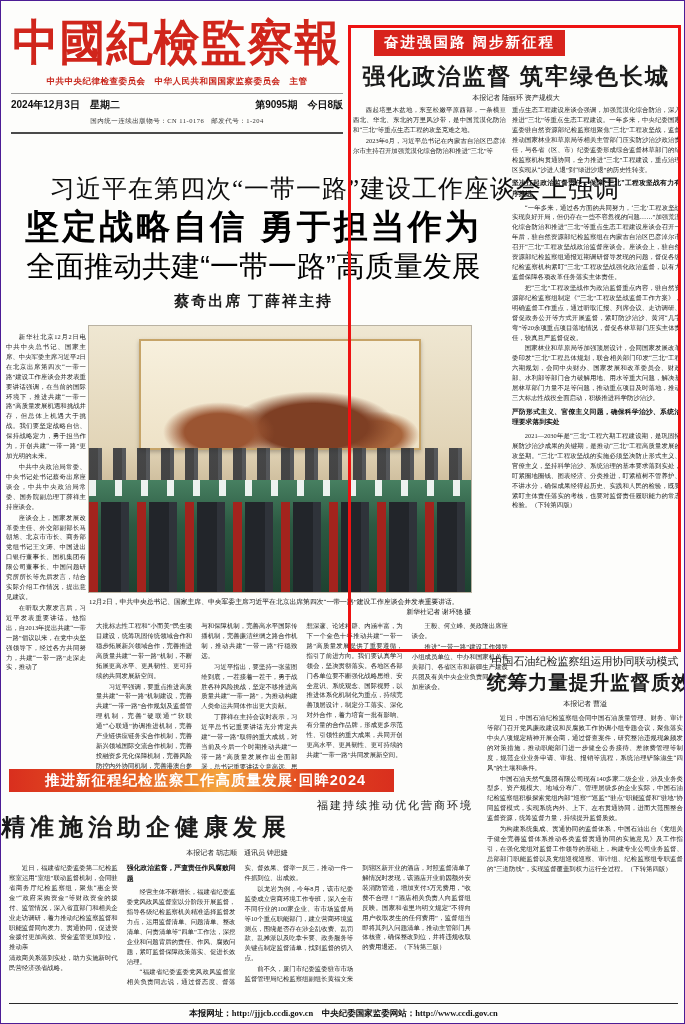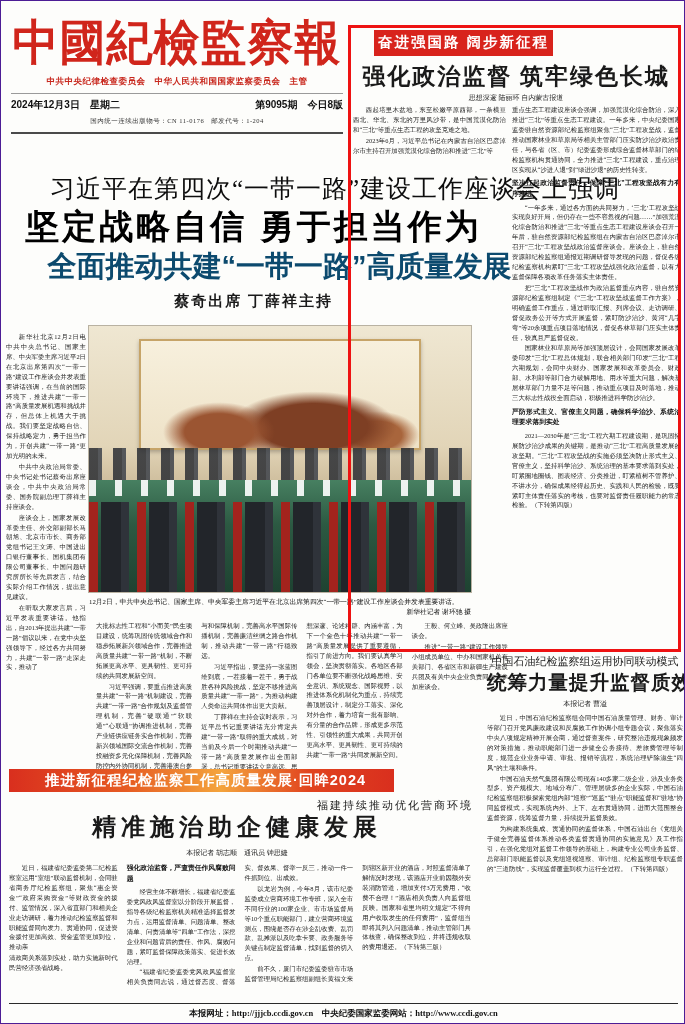--- a/index.html
+++ b/index.html
@@ -22,35 +22,35 @@
   
   .bodytext{font-size:6.4px;line-height:1.55;text-align:justify;color:#222;overflow:hidden;}
   .bodytext p{margin:0 0 1px 0;}
   .fp{text-indent:2em;}
   .fp.ni{text-indent:0;}
   .fsub{font-family:"Liberation Sans",sans-serif;font-weight:bold;font-size:6.8px;
       text-indent:0;margin:4px 0 3px 0 !important;color:#111;}
   
   .tr-banner{position:absolute;left:373px;top:29px;background:#d8231c;color:#fff;
       font-family:"Liberation Sans",sans-serif;font-weight:bold;font-size:14.5px;
-      padding:3px 4px 4px;letter-spacing:2px;z-index:5;}
+      padding:3px 10px 4px;letter-spacing:2px;z-index:5;}
   .tr-head{position:absolute;left:352px;top:60px;width:326px;text-align:center;
       font-weight:bold;font-size:23px;letter-spacing:2px;white-space:nowrap;}
   .tr-byline{position:absolute;left:352px;top:92px;width:326px;text-align:center;font-size:7px;color:#222;}
   .tr-cola{position:absolute;left:352px;top:104px;width:153px;height:60px;}
   .tr-colb{position:absolute;left:511px;top:104px;width:169px;height:543px;}
   
   .main-kicker{position:absolute;left:2px;top:171px;width:580px;text-align:center;
       font-size:25px;letter-spacing:1px;color:#0d0d0d;white-space:nowrap;margin-left:42px;}
   .main-h1{position:absolute;left:0;top:203px;width:505px;text-align:center;
       font-family:"Liberation Sans",sans-serif;font-weight:bold;font-size:34px;
       letter-spacing:3px;white-space:nowrap;color:#000;}
   .main-h2{position:absolute;left:0;top:246px;width:505px;text-align:center;
-      font-family:"Liberation Sans",sans-serif;font-weight:bold;font-size:29px;
-      letter-spacing:0;white-space:nowrap;color:#0c4a6e;margin-left:26px;}
+      font-family:"Liberation Sans",sans-serif;font-weight:normal;font-size:29px;
+      letter-spacing:0;white-space:nowrap;color:#000000;}
   .main-byline{position:absolute;left:0;top:291px;width:505px;text-align:center;
       font-weight:bold;font-size:15px;letter-spacing:2px;}
   .main-leftcol{position:absolute;left:5px;top:331px;width:80px;height:438px;}
   .main-midcols{position:absolute;left:95px;top:620px;width:412px;height:152px;
       column-count:4;column-gap:9px;column-fill:auto;}
   
   .photo{position:absolute;left:88px;top:325px;width:382px;height:266px;overflow:hidden;
       box-shadow:0 0 0 1px #b9b2a2;}
   .ph-wall{position:absolute;inset:0;background:linear-gradient(#efe7d2 0%,#e2d5b8 45%,#cdbc9b 60%);}
   .ph-painting{position:absolute;left:13%;right:13%;top:5%;height:40%;
@@ -75,21 +75,21 @@
   .caption{position:absolute;left:88px;top:596px;width:382px;font-size:6.8px;
       line-height:1.5;color:#111;text-align:justify;}
   .caption .credit{display:block;text-align:right;}
   
   .sec-banner{position:absolute;left:8px;top:768px;width:377px;height:23px;
       background:linear-gradient(90deg,#d92f1e 0%,#e65a22 30%,#f4a43c 55%,#e1441f 78%,#d92f1e 100%);
       color:#fff;font-family:"Liberation Sans",sans-serif;font-weight:bold;font-size:14.5px;
       line-height:23px;text-align:center;letter-spacing:1px;white-space:nowrap;padding-left:8px;}
   
   .bl-kicker{position:absolute;left:0;top:797px;width:472px;text-align:right;font-size:11px;letter-spacing:2px;}
-  .bl-head{position:absolute;left:0;top:810px;width:472px;text-align:center;
+  .bl-head{position:absolute;left:0;top:810px;width:472px;
       font-weight:bold;font-size:24px;letter-spacing:5px;white-space:nowrap;}
   .bl-byline{position:absolute;left:0;top:847px;width:472px;text-align:center;font-size:7px;}
   .bl-cols{position:absolute;left:8px;top:862px;width:462px;height:130px;
       column-count:4;column-gap:9px;column-fill:auto;}
   
   .br-kicker{position:absolute;left:486px;top:653px;width:196px;text-align:center;
       font-size:11px;white-space:nowrap;}
   .br-head{position:absolute;left:486px;top:668px;width:196px;text-align:center;
       font-weight:bold;font-size:19.5px;letter-spacing:1px;white-space:nowrap;}
   .br-byline{position:absolute;left:486px;top:698px;width:196px;text-align:center;font-size:7px;}
@@ -112,21 +112,21 @@
     <div class="mast-daterow">
       <span>2024年12月3日　星期二</span>
       <span>第9095期　今日8版</span>
     </div>
     <div class="mast-serial">国内统一连续出版物号：CN 11-0176　邮发代号：1-204</div>
     <div class="mast-rule2"></div>
   </div>
 
   <div class="tr-banner">奋进强国路 阔步新征程</div>
   <div class="tr-head">强化政治监督 筑牢绿色长城</div>
-  <div class="tr-byline">思想深邃 陆丽环 自内蒙古报道</div>
+  <div class="tr-byline">本报记者 陆丽环 资产规模大</div>
   <div class="tr-cola bodytext">
       <p class="fp">西起塔里木盆地，东至松嫩平原西部，一条横亘西北、华北、东北的万里风沙带，是中国荒漠化防治和“三北”等重点生态工程的攻坚克难之地。</p>
       <p class="fp">2023年6月，习近平总书记在内蒙古自治区巴彦淖尔市主持召开加强荒漠化综合防治和推进“三北”等</p>
     </div>
   <div class="tr-colb bodytext">
       <p class="fp ni">重点生态工程建设座谈会强调，加强荒漠化综合防治，深入推进“三北”等重点生态工程建设。一年多来，中央纪委国家监委驻自然资源部纪检监察组聚焦“三北”工程攻坚战，监督推动国家林业和草原局等相关主管部门压实防沙治沙政治责任，与各省（区、市）纪委监委形成综合监督林草部门的纪检监察机构贯通协同，全力推进“三北”工程建设，重点治理区实现从“沙进人退”到“绿进沙退”的历史性转变。</p>
       <p class="fsub">坚决扛起政治监督责任，保障“三北”工程攻坚战有力有序推进</p>
       <p class="fp">“一年多来，通过各方面的共同努力，‘三北’工程攻坚战实现良好开局，但仍存在一些不容忽视的问题……”加强荒漠化综合防治和推进“三北”等重点生态工程建设座谈会召开一年后，驻自然资源部纪检监察组在内蒙古自治区巴彦淖尔市召开“三北”工程攻坚战政治监督座谈会。座谈会上，驻自然资源部纪检监察组通报近期调研督导发现的问题，督促各级纪检监察机构紧盯“三北”工程攻坚战强化政治监督，以有力监督保障各项改革任务落实主体责任。</p>
       <p class="fp">把“三北”工程攻坚战作为政治监督重点内容，驻自然资源部纪检监察组制定《“三北”工程攻坚战监督工作方案》，明确监督工作重点，通过听取汇报、列席会议、走访调研、督促政务公开等方式开展监督，紧盯防沙治沙、黄河“几字弯”等20余项重点项目落地情况，督促各林草部门压实主体责任，较真且严监督促改。</p>
       <p class="fp">国家林业和草原局等加强顶层设计，会同国家发展改革委印发“三北”工程总体规划，联合相关部门印发“三北”工程六期规划，会同中央财办、国家发展和改革委员会、财政部、水利部等部门合力破解用地、用水等重大问题，解决基层林草部门力量不足等问题，推动重点项目及时落地，推动三大标志性战役全面启动，积极推进科学防沙治沙。</p>

